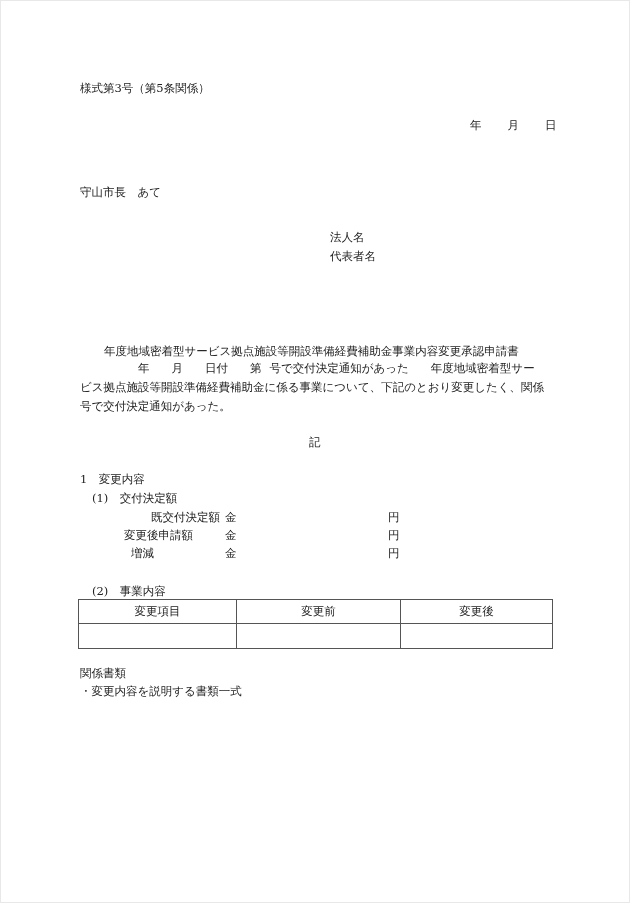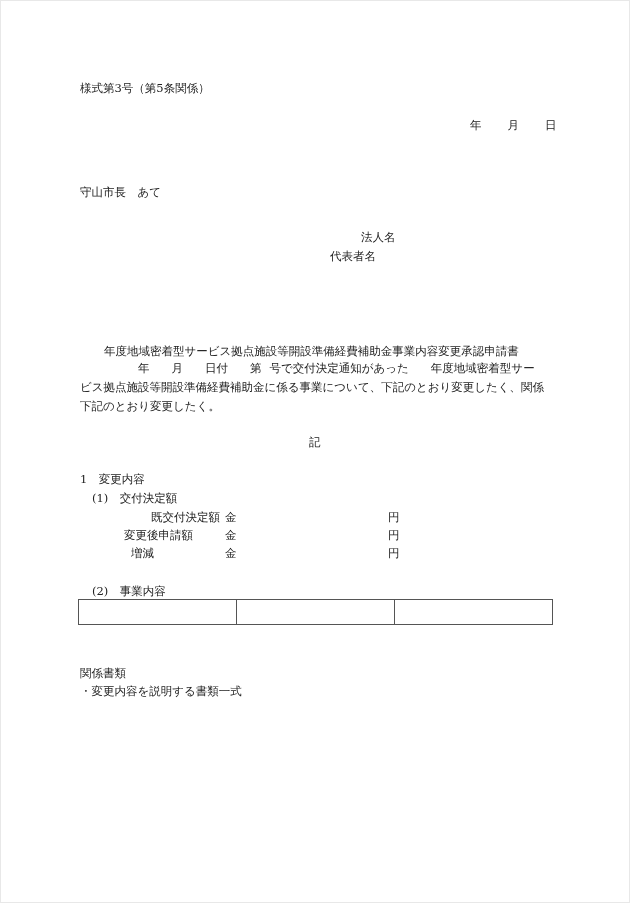--- a/index.html
+++ b/index.html
@@ -19,30 +19,30 @@
 <div class="page-border"></div>
 
 <div class="abs" style="left:80px;top:81px;">様式第3号（第5条関係）</div>
 
 <div class="abs" style="left:470px;top:118px;">
   <span>年</span><span class="date-gap"></span><span>月</span><span class="date-gap"></span><span>日</span>
 </div>
 
 <div class="abs" style="left:80px;top:174px;margin-top:11px;">守山市長　あて</div>
 
-<div class="abs" style="left:330px;top:230px;margin-left:31px;">法人名</div>
+<div class="abs" style="left:330px;top:230px;">法人名</div>
 <div class="abs" style="left:330px;top:249px;">代表者名</div>
 
 <div class="abs" style="left:104px;top:304px;margin-top:40px;">年度地域密着型サービス拠点施設等開設準備経費補助金事業内容変更承認申請書</div>
 
 <div class="abs" style="left:138px;top:361px;">
   <span>年</span><span style="display:inline-block;width:22px;"></span><span>月</span><span style="display:inline-block;width:22px;"></span><span>日付</span><span style="display:inline-block;width:22px;"></span><span>第</span><span style="display:inline-block;width:8px;"></span><span>号で交付決定通知があった</span><span style="display:inline-block;width:22px;"></span><span>年度地域密着型サー</span>
 </div>
 <div class="abs" style="left:80px;top:380px;">ビス拠点施設等開設準備経費補助金に係る事業について、下記のとおり変更したく、関係</div>
-<div class="abs" style="left:80px;top:399px;">下記のとおり変更したく。</div>
+<div class="abs" style="left:80px;top:399px;">号で交付決定通知があった。</div>
 
 <div class="abs" style="left:309px;top:435px;">記</div>
 
 <div class="abs" style="left:80px;top:472px;">1　変更内容</div>
 <div class="abs" style="left:92px;top:491px;text-align:right;">(1)　交付決定額</div>
 
 <div class="abs" style="left:131px;top:510px;padding-left:20px;">既交付決定額</div>
 <div class="abs" style="left:225px;top:510px;">金</div>
 <div class="abs" style="left:388px;top:510px;">円</div>
 
@@ -51,20 +51,25 @@
 <div class="abs" style="left:388px;top:528px;">円</div>
 
 <div class="abs" style="left:131px;top:546px;">増減</div>
 <div class="abs" style="left:225px;top:546px;">金</div>
 <div class="abs" style="left:388px;top:546px;">円</div>
 
 <div class="abs" style="left:92px;top:584px;">(2)　事業内容</div>
 
 <table class="biz">
   <tbody>
+      <tr>
+    <th style="width:155px;">変更項目</th>
+    <th style="width:161px;">変更前</th>
+    <th>変更後</th>
+  </tr>
   <tr>
     <td></td>
     <td></td>
     <td></td>
   </tr>
 </tbody>
   </table>
 
 <div class="abs" style="left:80px;top:666px;">関係書類</div>
 <div class="abs" style="left:80px;top:685px;font-family:Liberation Mono, monospace;">・変更内容を説明する書類一式</div>

